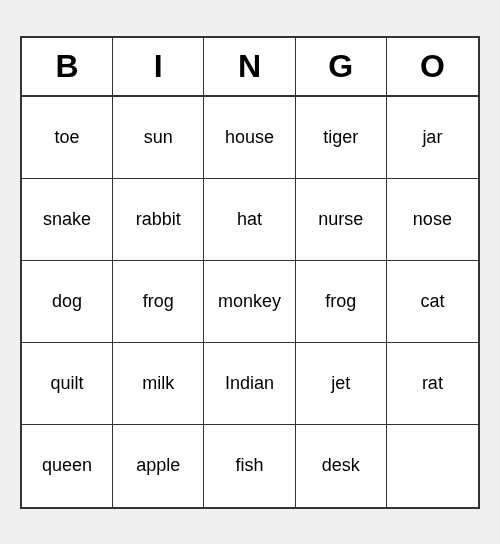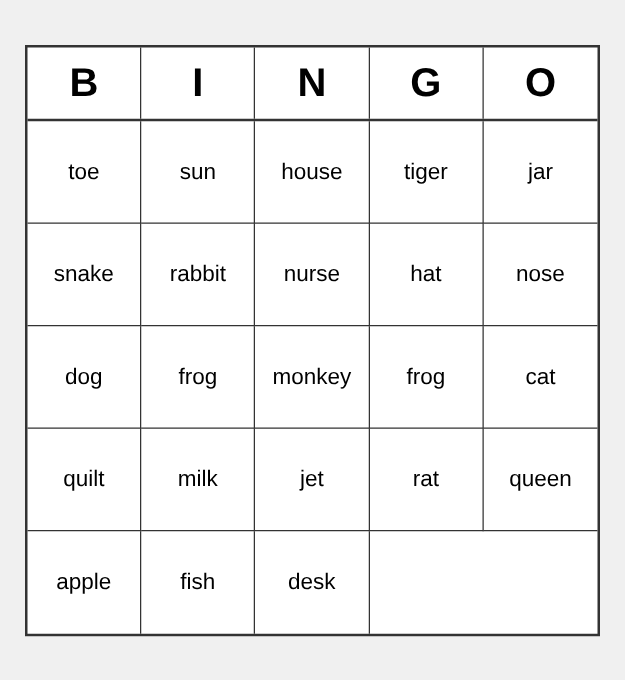--- a/index.html
+++ b/index.html
@@ -79,30 +79,31 @@
       <div class="bingo-header-cell">O</div>
     </div>
   <div class="bingo-grid">
   <div class="bingo-cell">toe</div>
       <div class="bingo-cell">sun</div>
       <div class="bingo-cell">house</div>
       <div class="bingo-cell">tiger</div>
       <div class="bingo-cell">jar</div>
       <div class="bingo-cell">snake</div>
       <div class="bingo-cell">rabbit</div>
+      <div class="bingo-cell">hat</div>
       <div class="bingo-cell">nurse</div>
-      <div class="bingo-cell">hat</div>
       <div class="bingo-cell">nose</div>
       <div class="bingo-cell">dog</div>
       <div class="bingo-cell">frog</div>
       <div class="bingo-cell">monkey</div>
       <div class="bingo-cell">frog</div>
       <div class="bingo-cell">cat</div>
       <div class="bingo-cell">quilt</div>
       <div class="bingo-cell">milk</div>
+      <div class="bingo-cell">Indian</div>
       <div class="bingo-cell">jet</div>
       <div class="bingo-cell">rat</div>
       <div class="bingo-cell">queen</div>
       <div class="bingo-cell">apple</div>
       <div class="bingo-cell">fish</div>
       <div class="bingo-cell">desk</div>
     </div>
 </div>
 
 </body></html>

